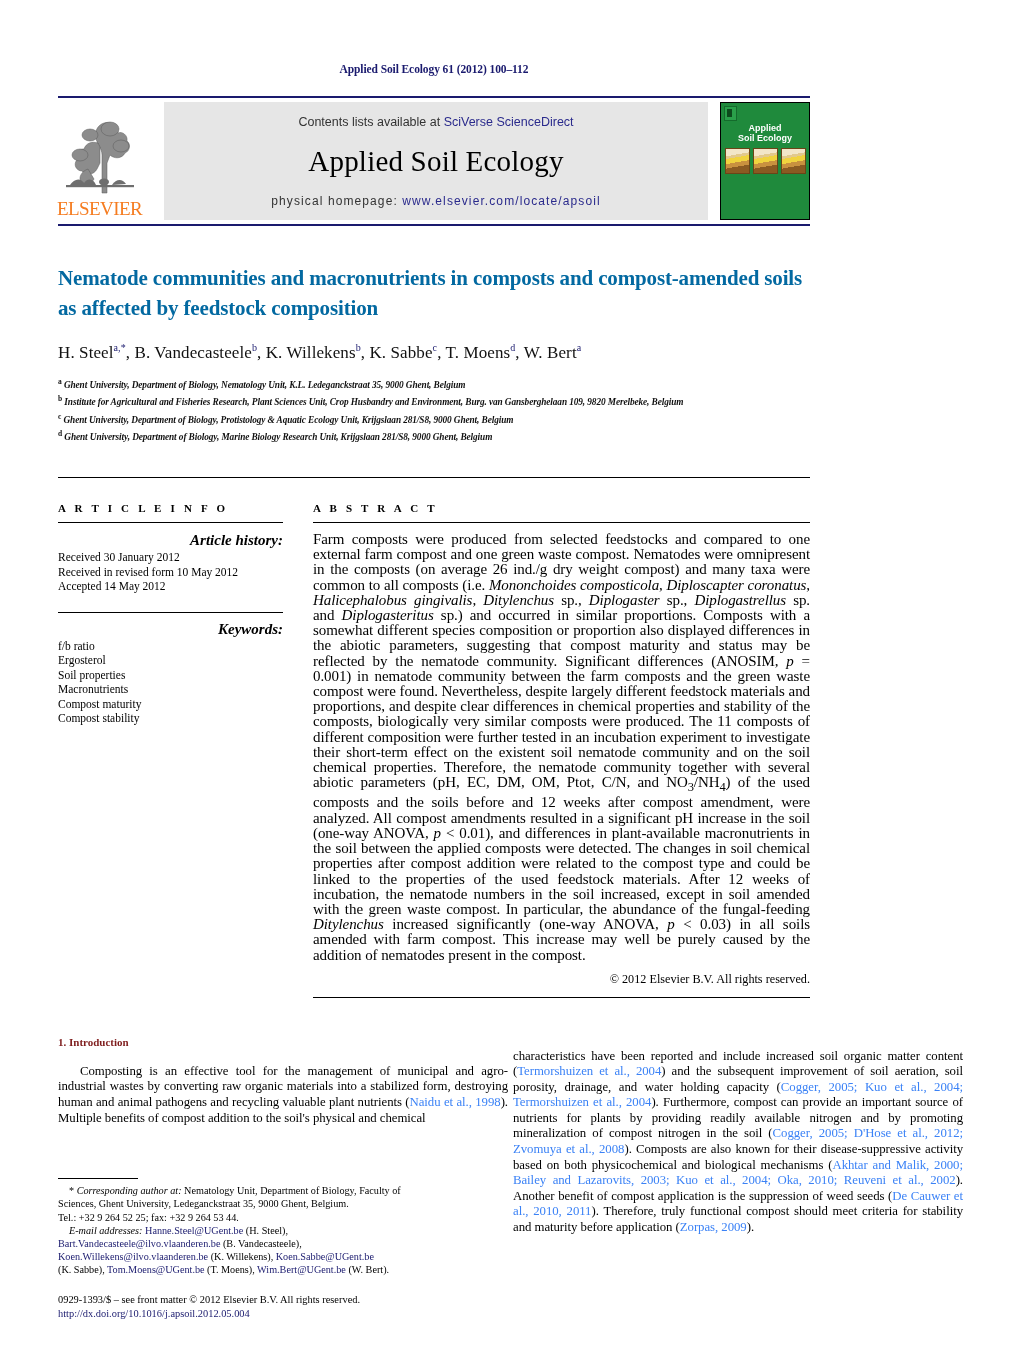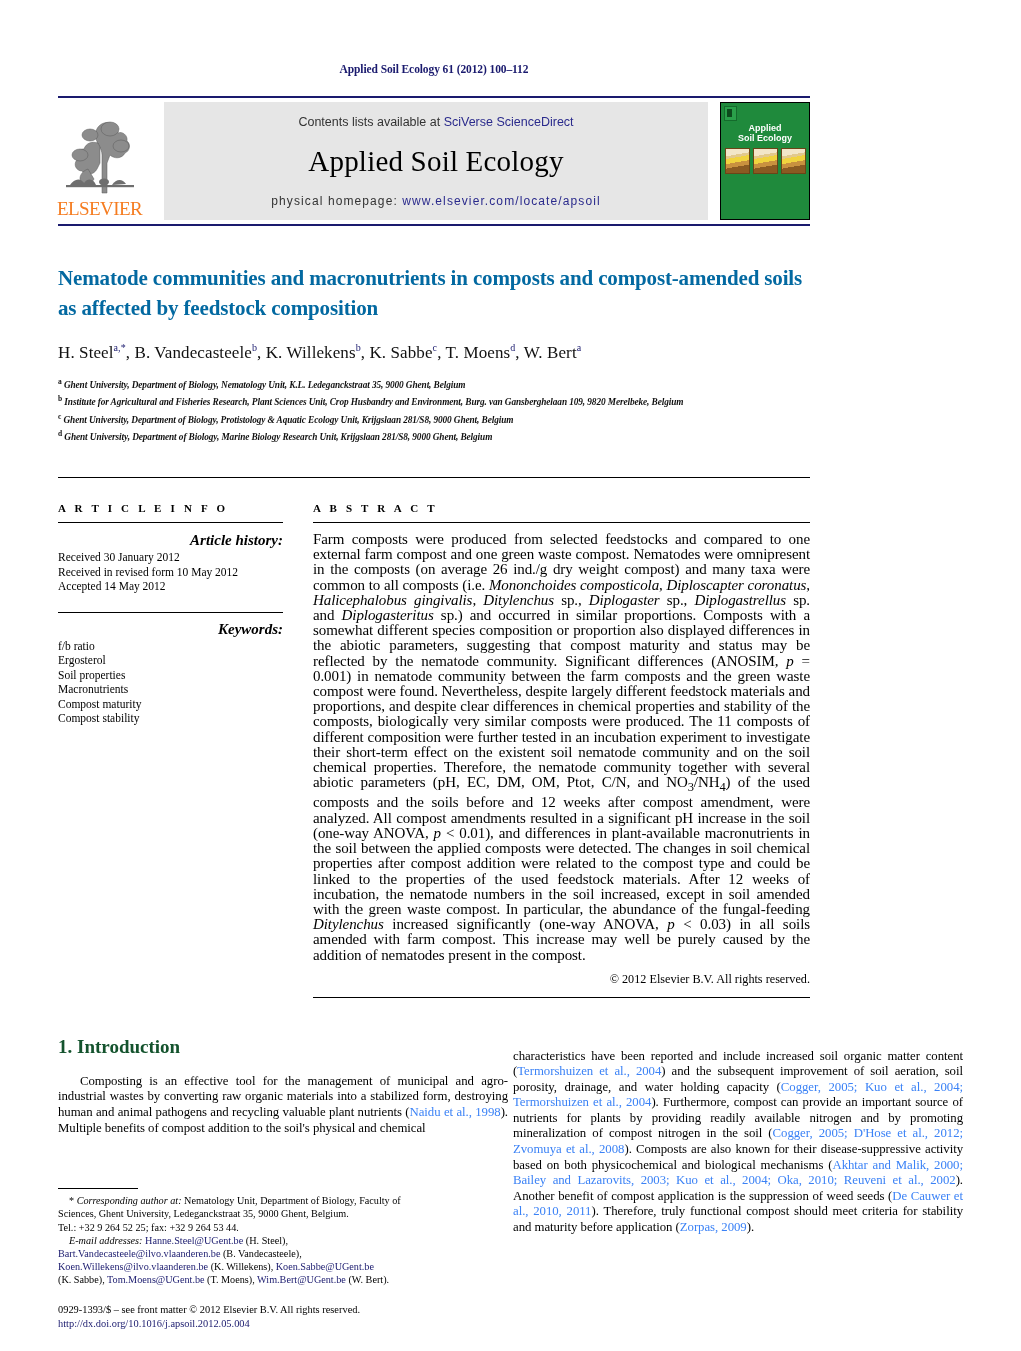--- a/index.html
+++ b/index.html
@@ -261,22 +261,22 @@
   }
   .bcol {
     width: 450px;
     flex: 0 0 450px;
   }
   .bcol.left { margin-right: 5px; }
   .bcol.right { margin-left: 0px; }
   .section-number-head {
     font-family: "Liberation Serif", serif;
     font-weight: bold;
-    font-size: 19px;
-    color: #14532d;
+    font-size: 11px;
+    color: #7f1d1d;
     margin-bottom: 16px;
   }
   .para {
     font-family: "Liberation Serif", serif;
     font-size: 12.8px;
     line-height: 15.6px;
     text-align: justify;
     color: #000;
     text-indent: 22px;
     letter-spacing: -0.05px;

